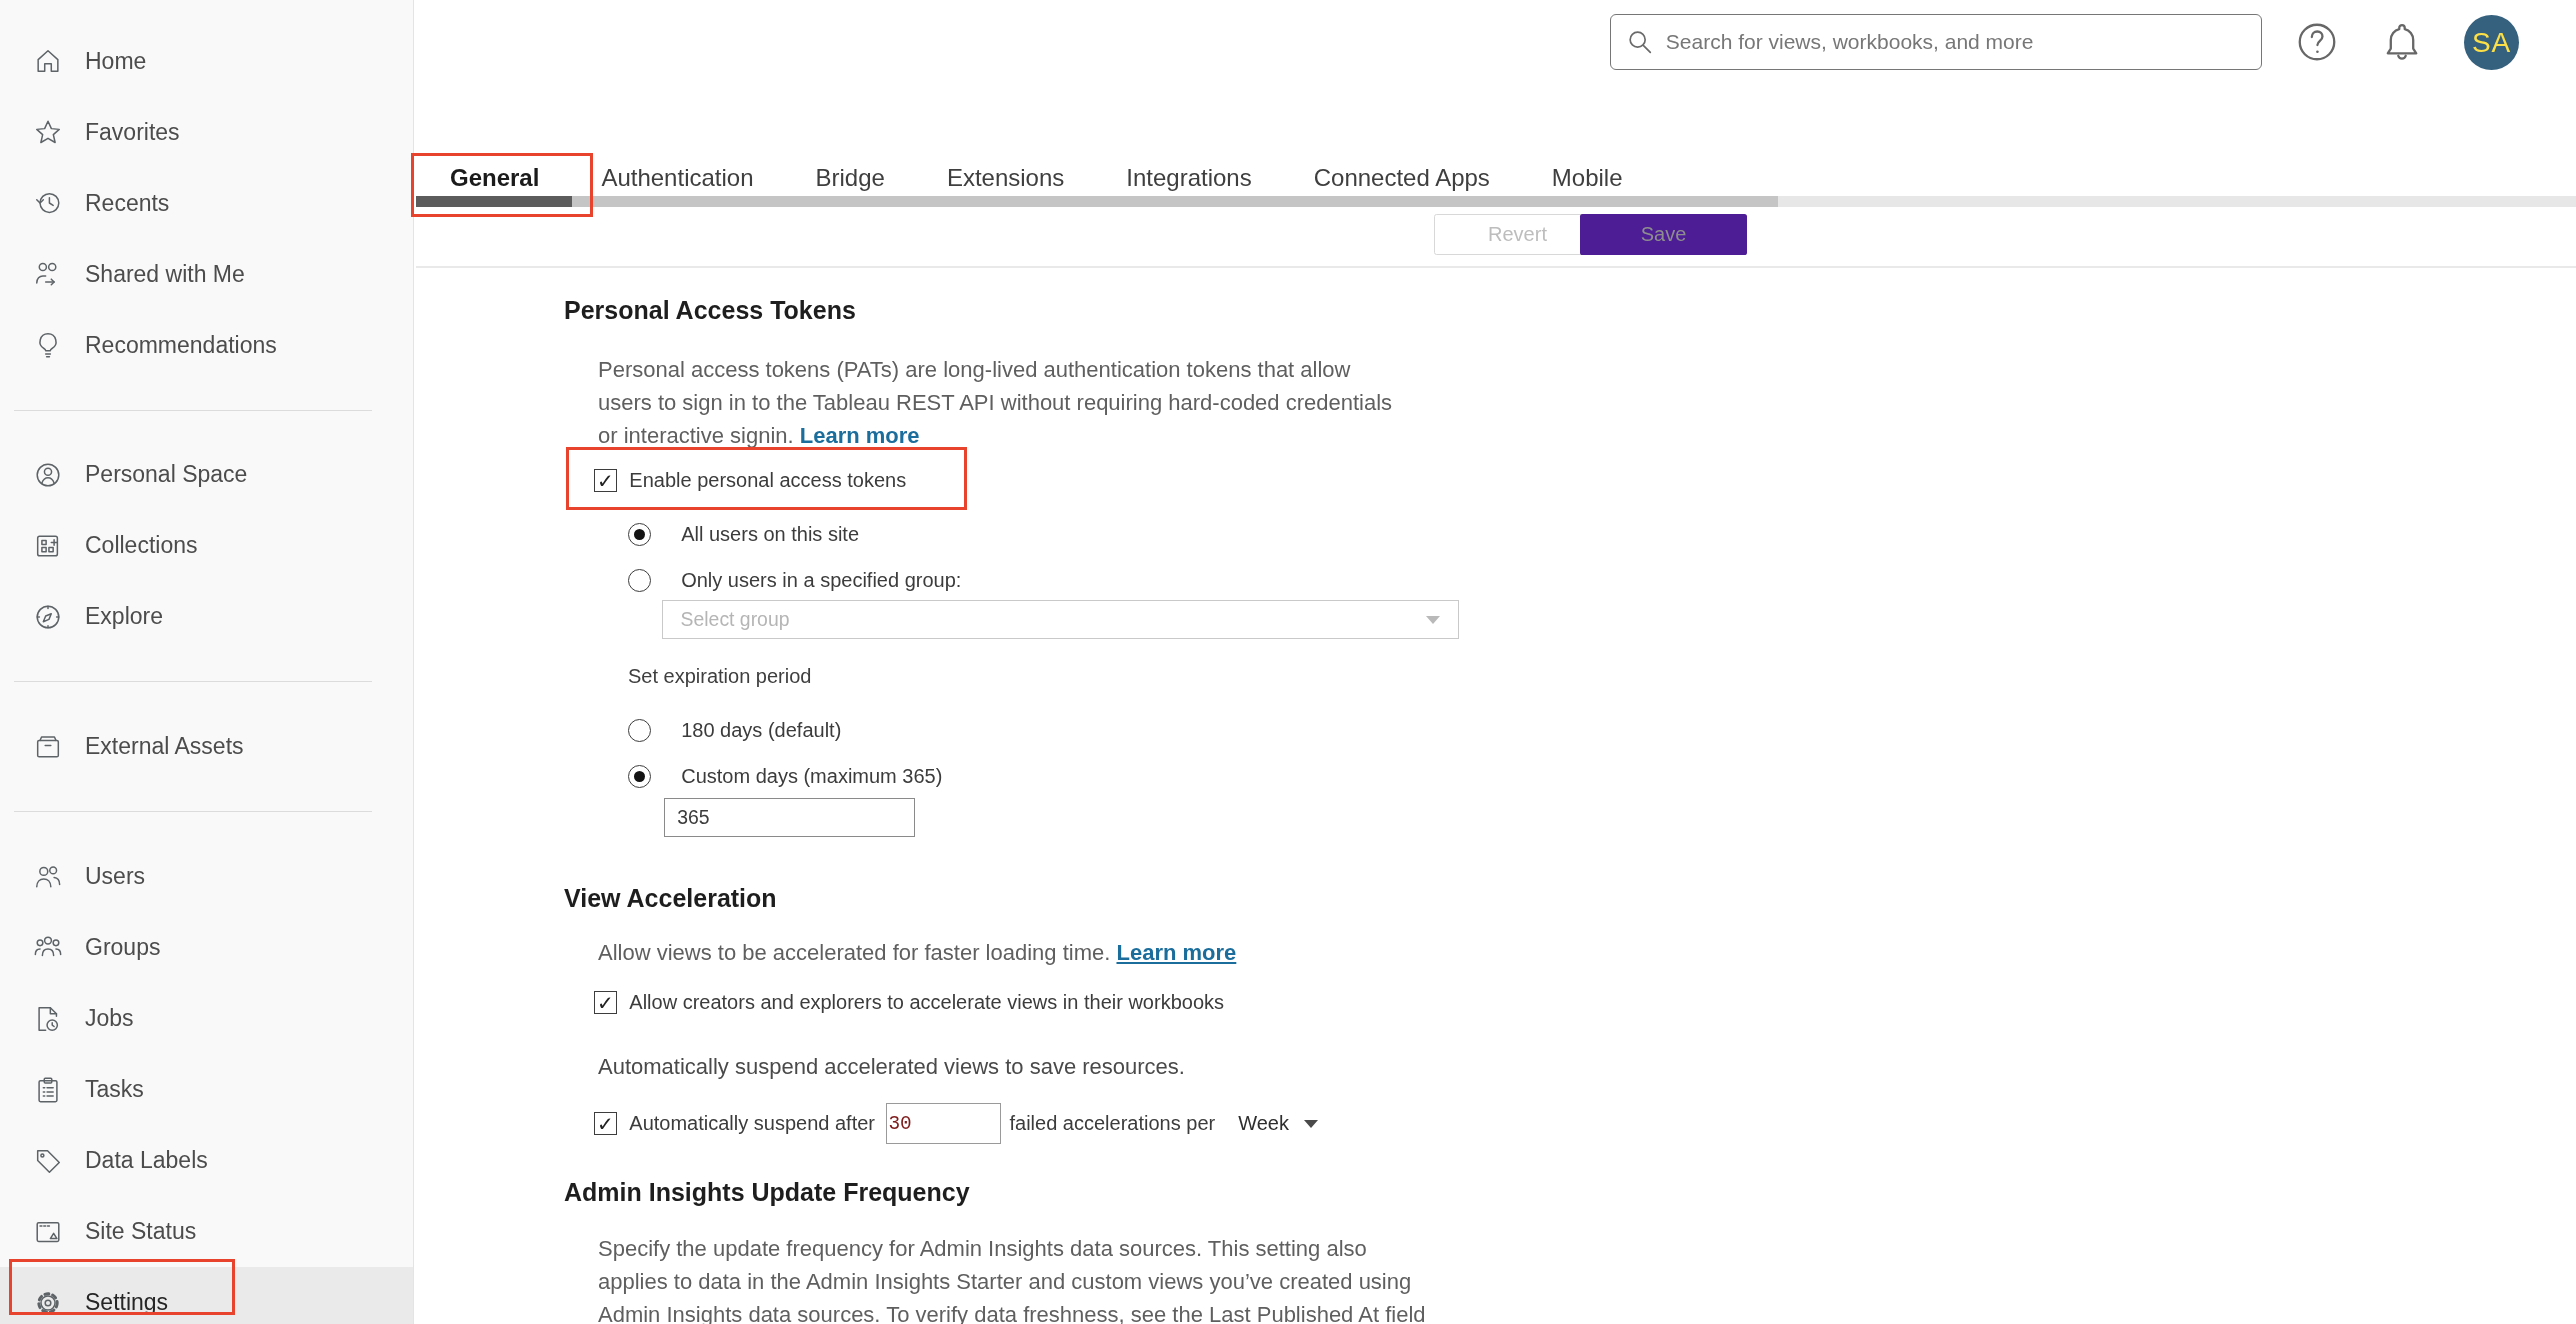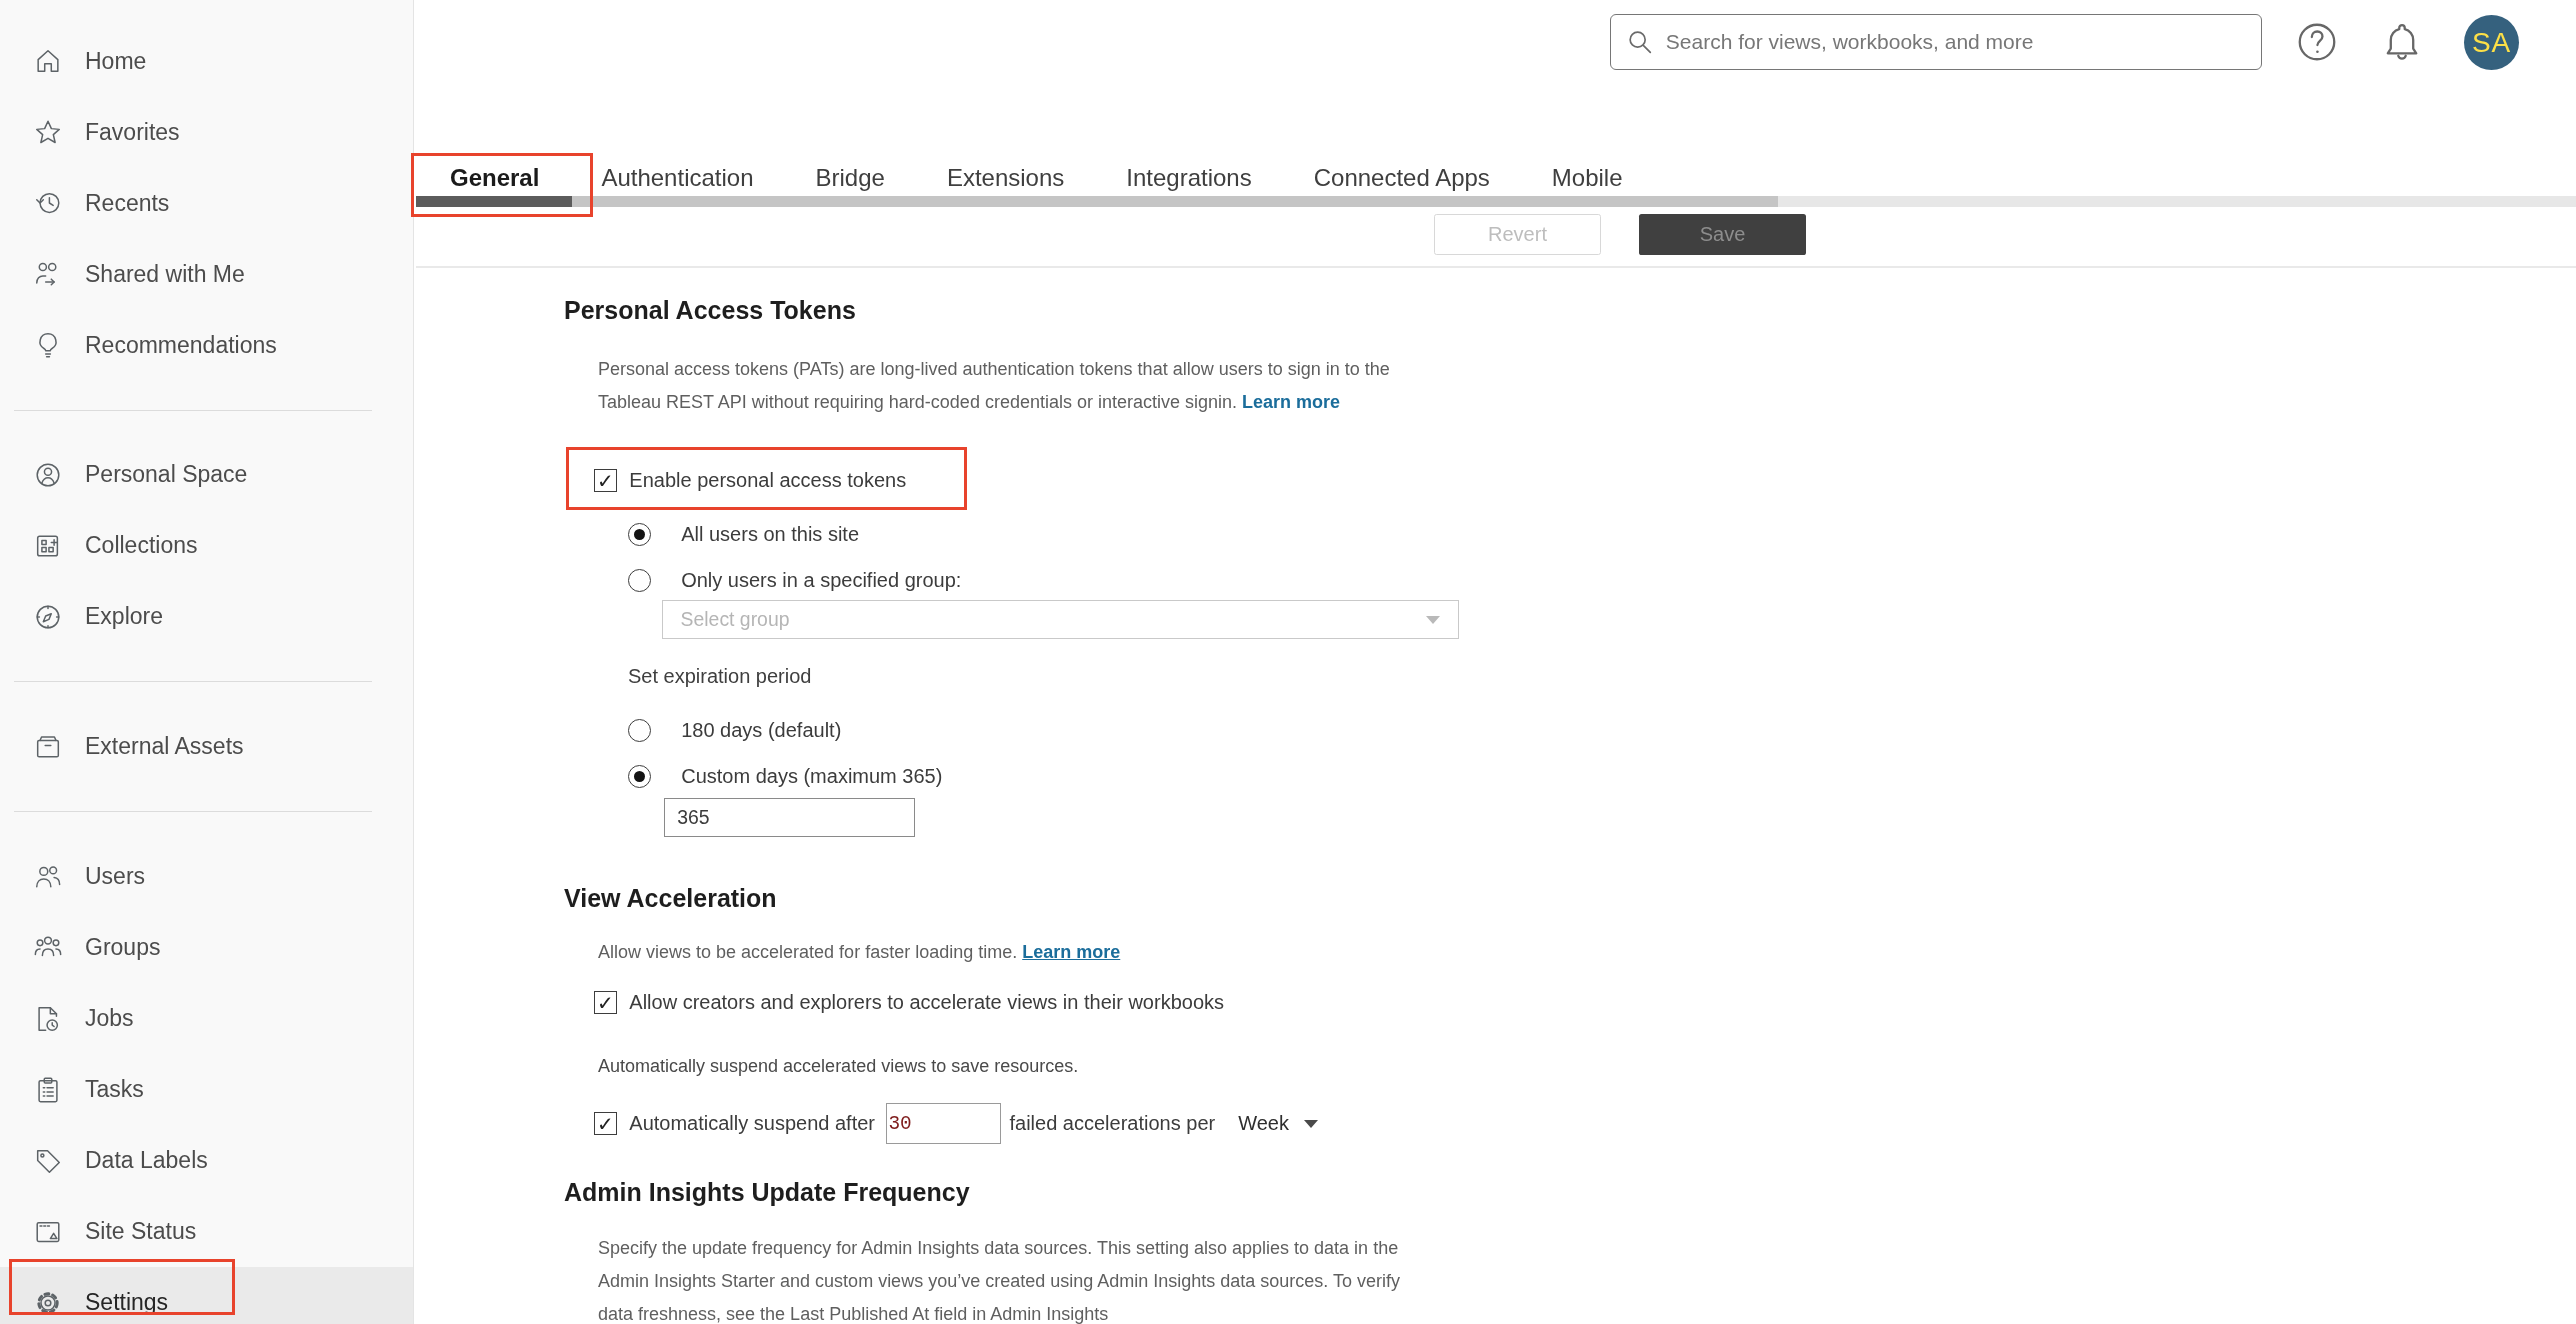--- a/index.html
+++ b/index.html
@@ -45,26 +45,26 @@
   .tab{font-size:24px;color:#3f3f3f;cursor:pointer;white-space:nowrap;}
   .tab.active{font-weight:700;color:#1b1b1b;}
   .tab-track{position:absolute;left:0;top:196px;height:10.6px;right:0;background:#e7e7e7;}
   .tab-thumb{position:absolute;left:0;top:196px;height:10.6px;width:1362px;background:#c5c5c5;}
   .tab-active-bar{position:absolute;left:0;top:196px;height:10.6px;width:156px;background:#5c5c5c;}
   .callout-general{left:-5.3px;top:153px;width:182px;height:64px;}
 
   .btn{position:absolute;top:214px;width:167px;height:41px;box-sizing:border-box;border-radius:2.6px;
        font-size:20px;display:flex;align-items:center;justify-content:center;cursor:default;}
   .btn-revert{left:1018px;background:#fff;border:1.8px solid #d8d8d8;color:#bdbdbd;}
-  .btn-save{left:1223px;background:#404040;border:none;color:#8d8d8d;}
+  .btn-save{left:1164px;background:#4c1d95;border:none;color:#8d8d8d;}
   .toolbar-divider{position:absolute;left:0;right:0;top:266px;height:1.8px;background:#e9e9e9;}
 
   
   .h-section{position:absolute;left:148px;font-size:25px;font-weight:700;color:#1e1e1e;white-space:nowrap;}
-  .para{position:absolute;left:182px;font-size:18px;line-height:33px;color:#5f5f5f;}
+  .para{position:absolute;left:182px;font-size:22px;line-height:33px;color:#5f5f5f;}
   .link{color:var(--link_blue,#1b6d9b);font-weight:700;cursor:pointer;text-decoration:none;}
   .link.underline{text-decoration:underline;}
 
   .check-row{position:absolute;display:flex;align-items:center;}
   .checkbox{width:23px;height:23px;box-sizing:border-box;border:1.8px solid #3d3d3d;background:#fff;
             display:flex;align-items:center;justify-content:center;font-size:20px;color:#222;cursor:pointer;flex:0 0 23px;}
   .check-label{margin-left:12.3px;font-size:20px;color:#3c3c3c;white-space:nowrap;}
 
   .radio-row{position:absolute;display:flex;align-items:center;gap:17px;}
   .radio{width:23px;height:23px;box-sizing:border-box;border:1.8px solid #3d3d3d;border-radius:50%;

